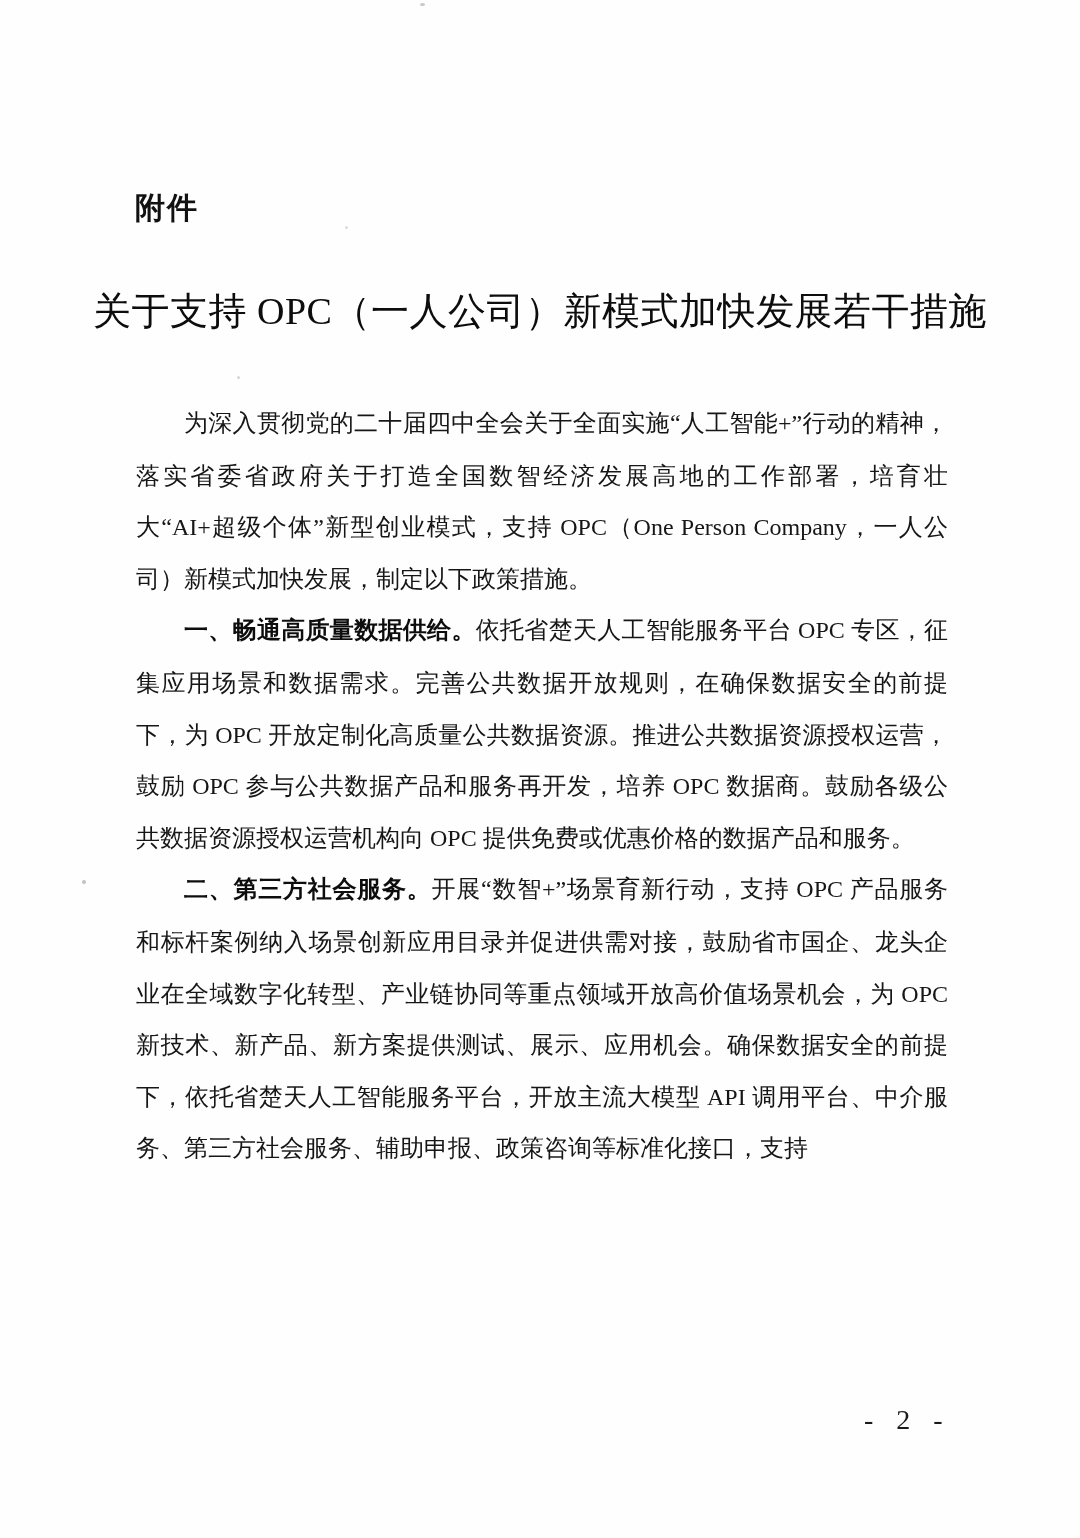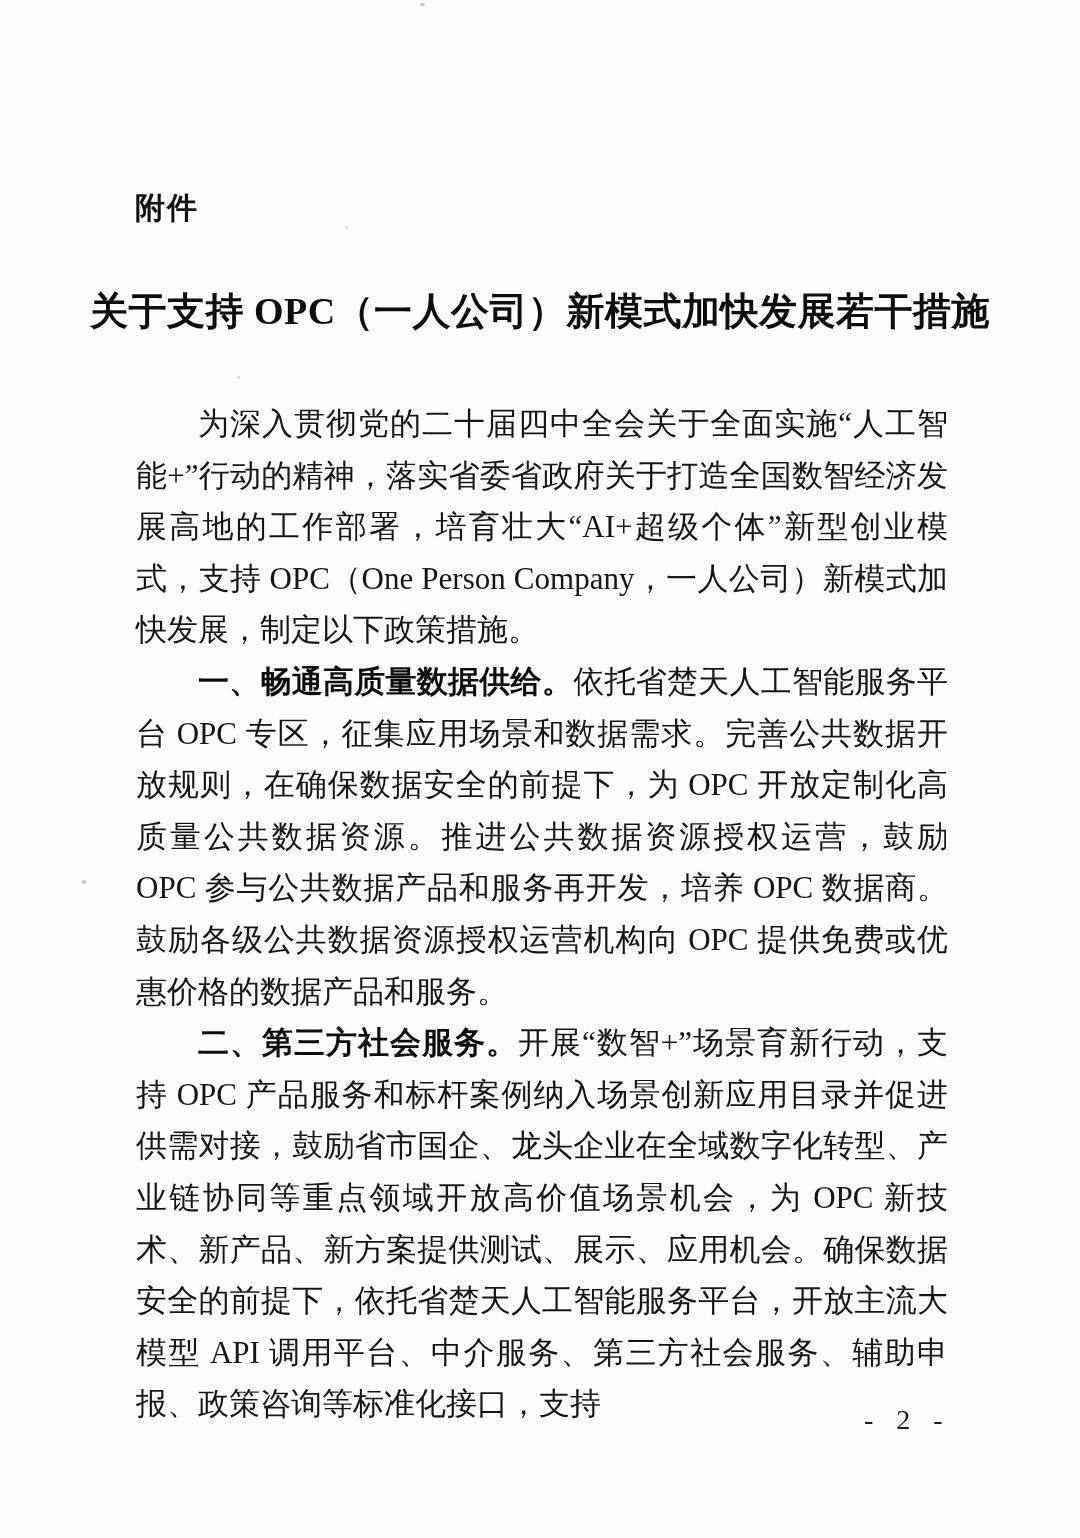--- a/index.html
+++ b/index.html
@@ -26,44 +26,44 @@
     letter-spacing: 2px;
     color: #111;
   }
   .doc-title {
     position: absolute;
     left: 0;
     top: 286px;
     width: 100%;
     text-align: center;
     font-family: "Liberation Serif", serif;
-    font-weight: 700;
+    font-weight: 400;
     font-size: 38px;
     letter-spacing: 0.5px;
     color: #0d0d0d;
     white-space: nowrap;
   }
   .body-text {
     position: absolute;
     left: 136px;
     top: 398px;
     width: 812px;
-    font-size: 31px;
+    font-size: 24px;
     line-height: 51.6px;
     text-align: justify;
     text-justify: inter-ideograph;
     color: #161616;
   }
   .body-text p {
     margin: 0;
     padding: 0;
     text-indent: 2em;
   }
   .section-lead {
-    font-family: Liberation Sans, sans-serif;
+    font-family: Liberation Mono, monospace;
     font-weight: 700;
     color: #0d0d0d;
   }
   .page-number {
     position: absolute;
     top: 1404px;
     left: 864px;
     font-size: 28px;
     letter-spacing: 8px;
     color: #1a1a1a;

